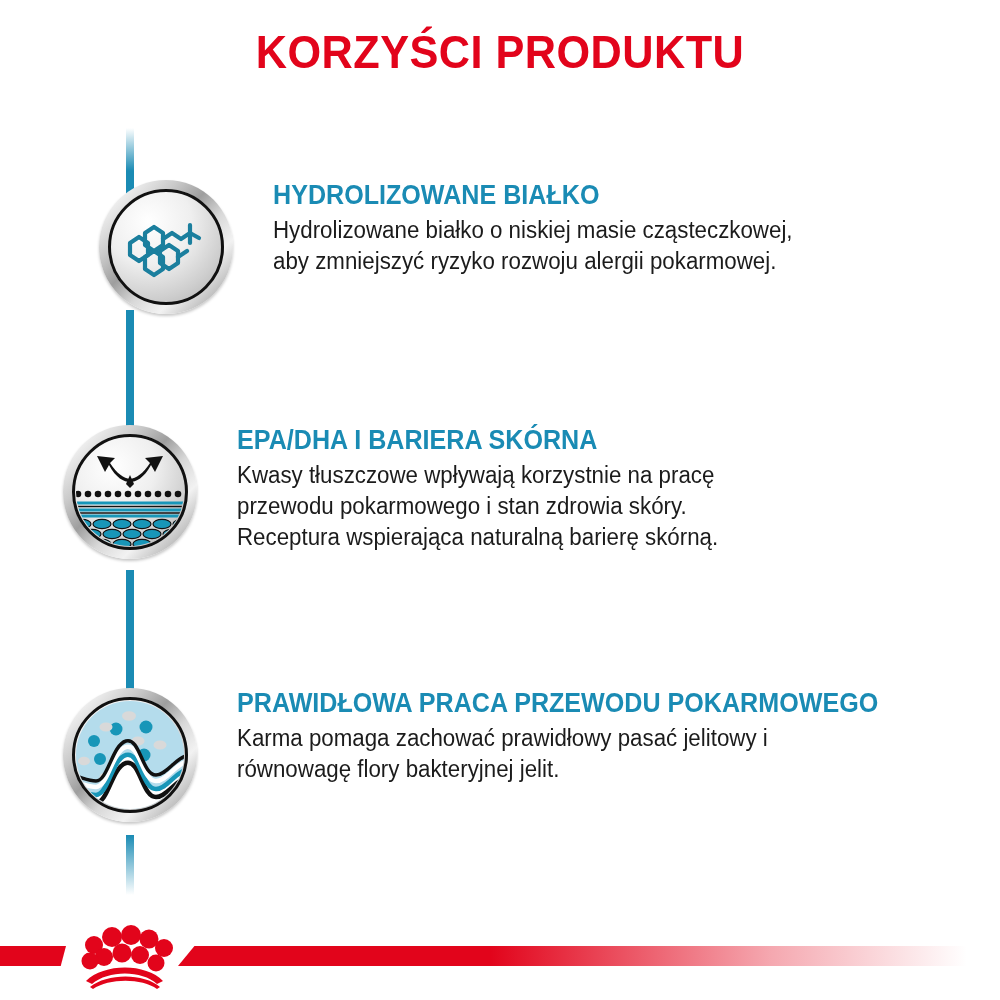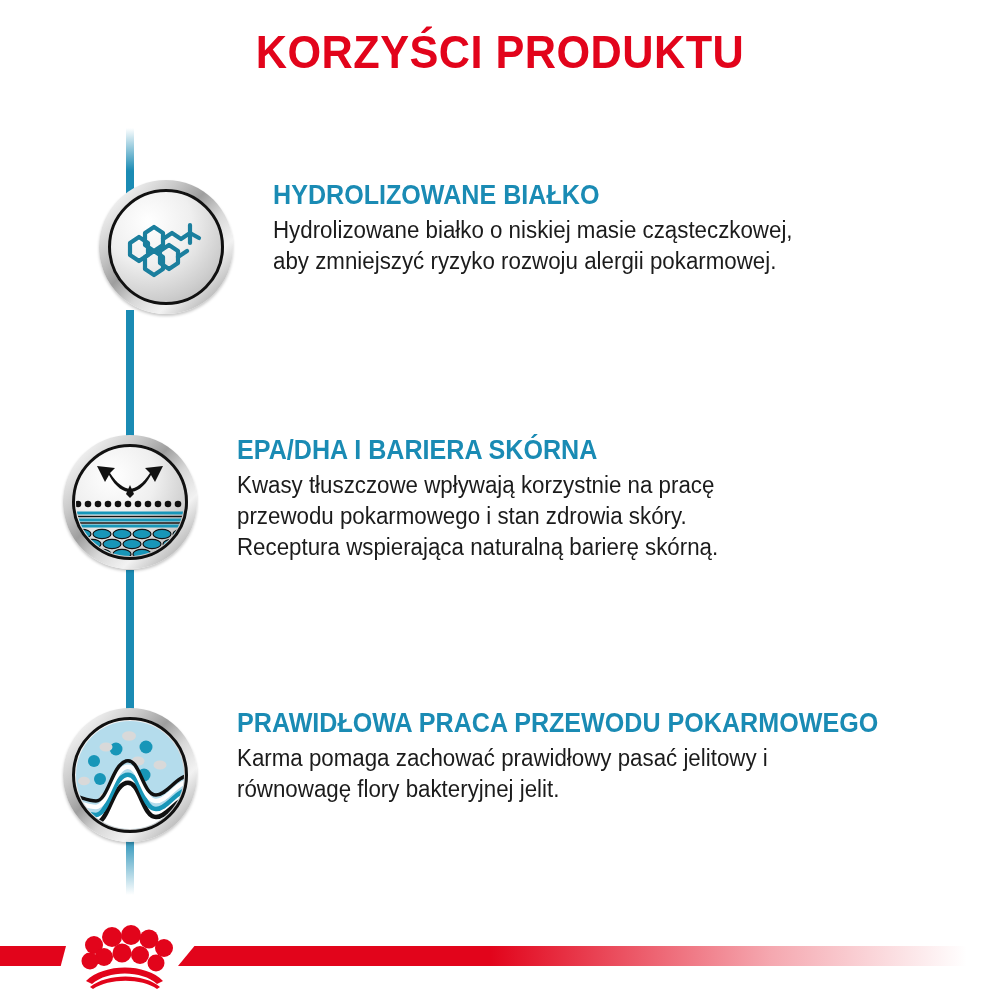--- a/index.html
+++ b/index.html
@@ -59,22 +59,22 @@
   }
 
   
   .benefit {
     position: absolute;
     left: 0;
     width: 1000px;
     height: 170px;
   }
   .benefit-1 { top: 180px; margin-left: 36px; }
-  .benefit-2 { top: 435px; }
-  .benefit-3 { top: 708px; }
+  .benefit-2 { top: 425px; }
+  .benefit-3 { top: 688px; }
 
   .icon-badge {
     position: absolute;
     left: 63px;
     top: 0;
     width: 134px;
     height: 134px;
     border-radius: 50%;
     background:
       linear-gradient(135deg,

